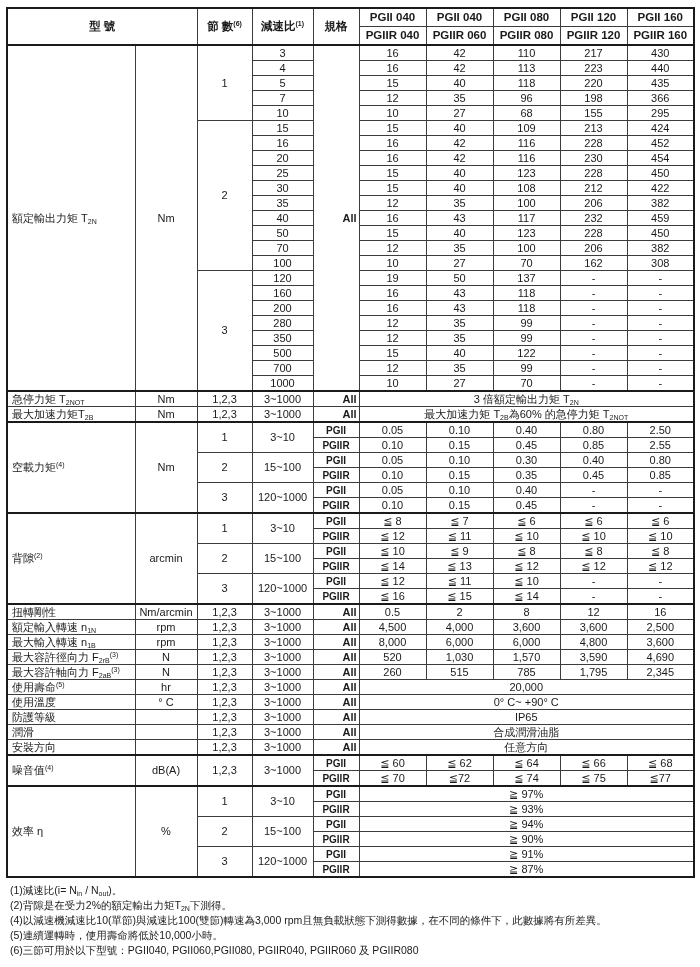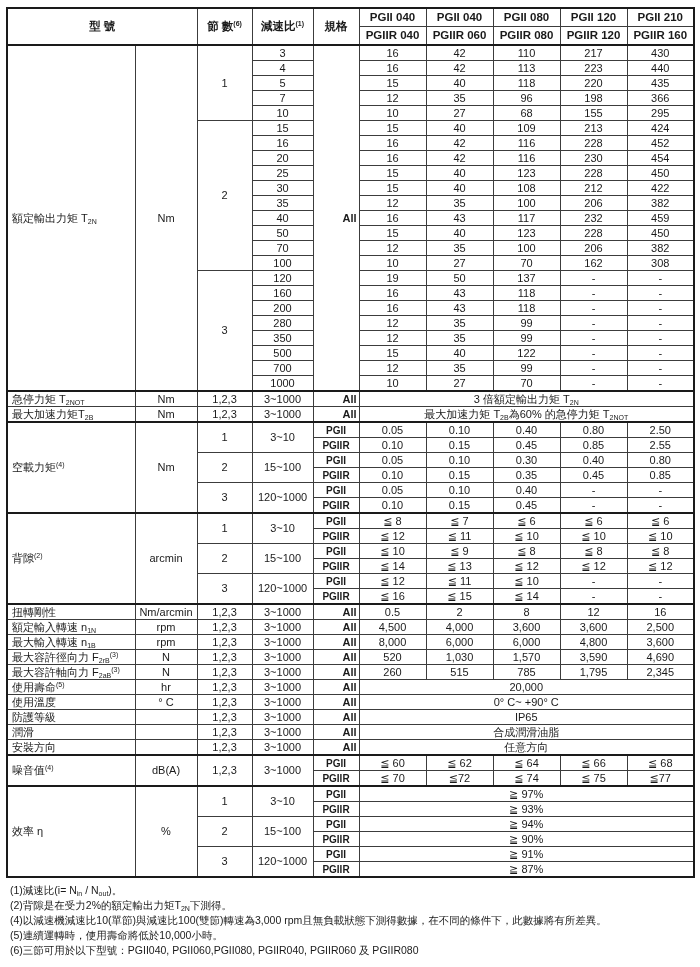--- a/index.html
+++ b/index.html
@@ -63,21 +63,21 @@
   <thead>
     <tr>
       <th colspan="2" rowspan="2">型 號</th>
       <th rowspan="2"><span>節 數</span><sup>(6)</sup></th>
       <th rowspan="2"><span>減速比</span><sup>(1)</sup></th>
       <th rowspan="2">規格</th>
       <th>PGII 040</th>
       <th>PGII 040</th>
       <th>PGII 080</th>
       <th>PGII 120</th>
-      <th>PGII 210</th>
+      <th>PGII 160</th>
     </tr>
     <tr>
       <th>PGIIR 040</th>
       <th>PGIIR 060</th>
       <th>PGIIR 080</th>
       <th>PGIIR 120</th>
       <th>PGIIR 160</th>
     </tr>
   </thead>
   <tbody>

